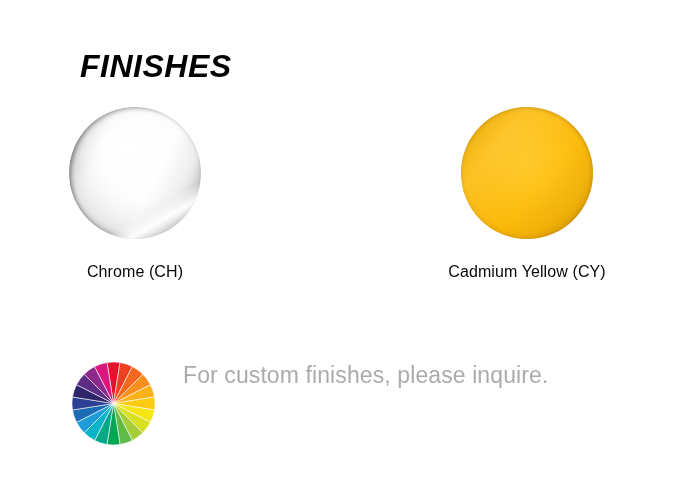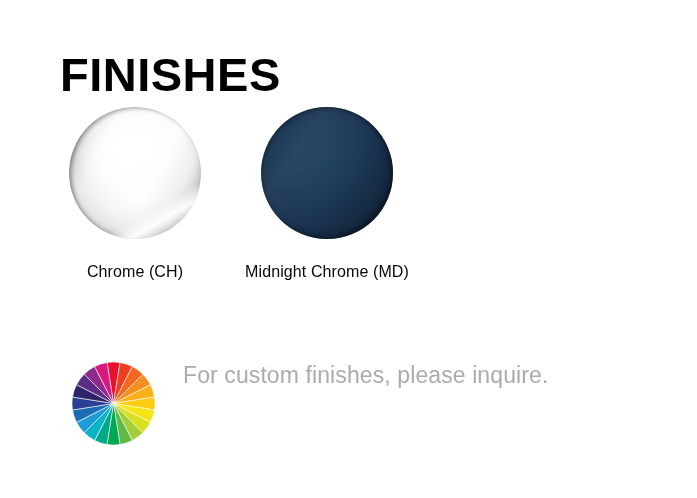--- a/index.html
+++ b/index.html
@@ -19,28 +19,29 @@
 
   #page {
     position: absolute;
     inset: 0;
     background: #ffffff;
   }
 
   
   .section-title {
     position: absolute;
-    left: 60px;
+    left: 80px;
     top: 50px;
-    font-size: 47px;
+    font-size: 32px;
     font-weight: 700;
     letter-spacing: 0.5px;
     color: #010101;
     line-height: 1.05;
     white-space: nowrap;
+    font-style: italic;
   }
 
   
   .swatch-row {
     position: absolute;
     left: 0;
     top: 107px;
     width: 697px;
     height: 220px;
   }
@@ -199,27 +200,27 @@
 
   <div class="swatch-row">
 
     <div class="swatch pos-0">
       <div class="disc-wrap">
         <div class="disc disc-chrome"></div>
       </div>
       <div class="swatch-label">Chrome (CH)</div>
     </div>
 
-    <div class="swatch pos-1">
+
+    <div class="swatch pos-2">
       <div class="disc-wrap">
-        <div class="disc disc-midnight"></div>
+        <div class="disc disc-yellow"></div>
       </div>
-      <div class="swatch-label">Midnight Chrome (MD)</div>
+      <div class="swatch-label">Cadmium Yellow (CY)</div>
     </div>
-
 
   </div>
 
   <div class="custom-row">
     <svg class="color-wheel" viewBox="0 0 100 100">
       <g id="wheel-slices">
           <path d="M 50 50 L 42.178 0.616 A 50 50 0 0 1 57.822 0.616 Z" fill="#e8112d" stroke="#ffffff" stroke-width="0.7"></path>
           <path d="M 50 50 L 57.822 0.616 A 50 50 0 0 1 72.700 5.450 Z" fill="#ee3f23" stroke="#ffffff" stroke-width="0.7"></path>
           <path d="M 50 50 L 72.700 5.450 A 50 50 0 0 1 85.355 14.645 Z" fill="#f4671f" stroke="#ffffff" stroke-width="0.7"></path>
           <path d="M 50 50 L 85.355 14.645 A 50 50 0 0 1 94.550 27.300 Z" fill="#f78f1e" stroke="#ffffff" stroke-width="0.7"></path>

